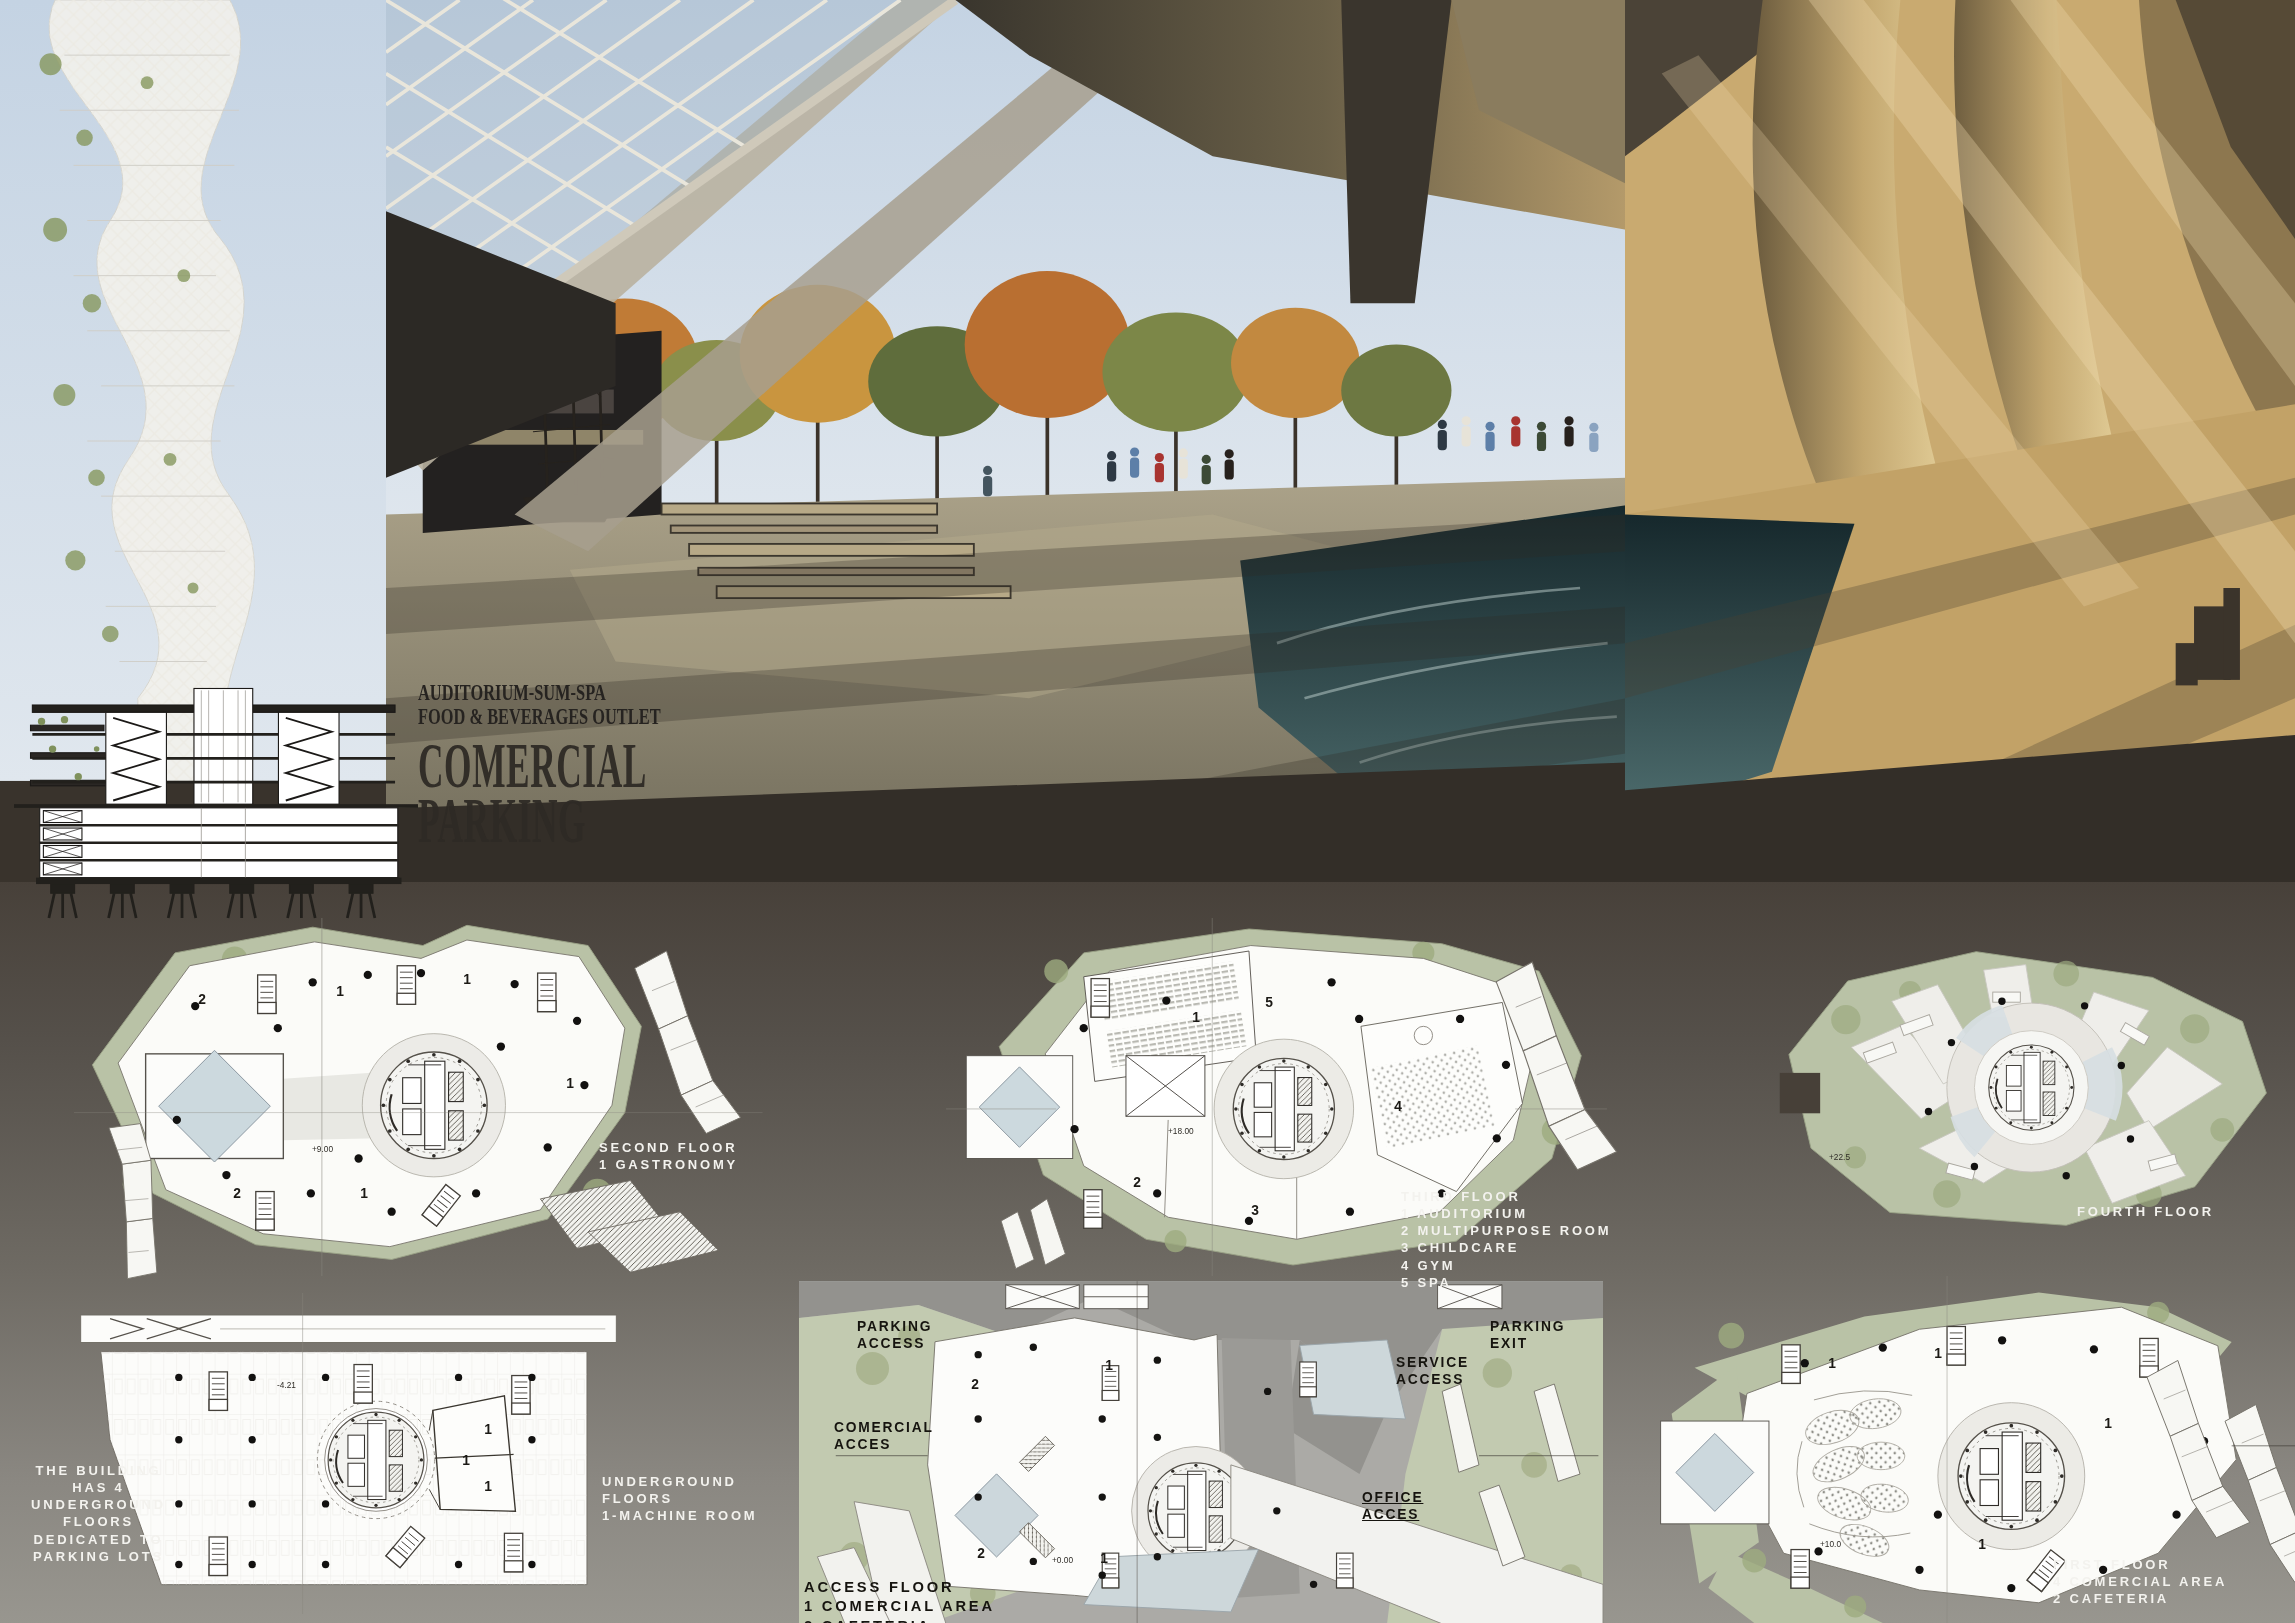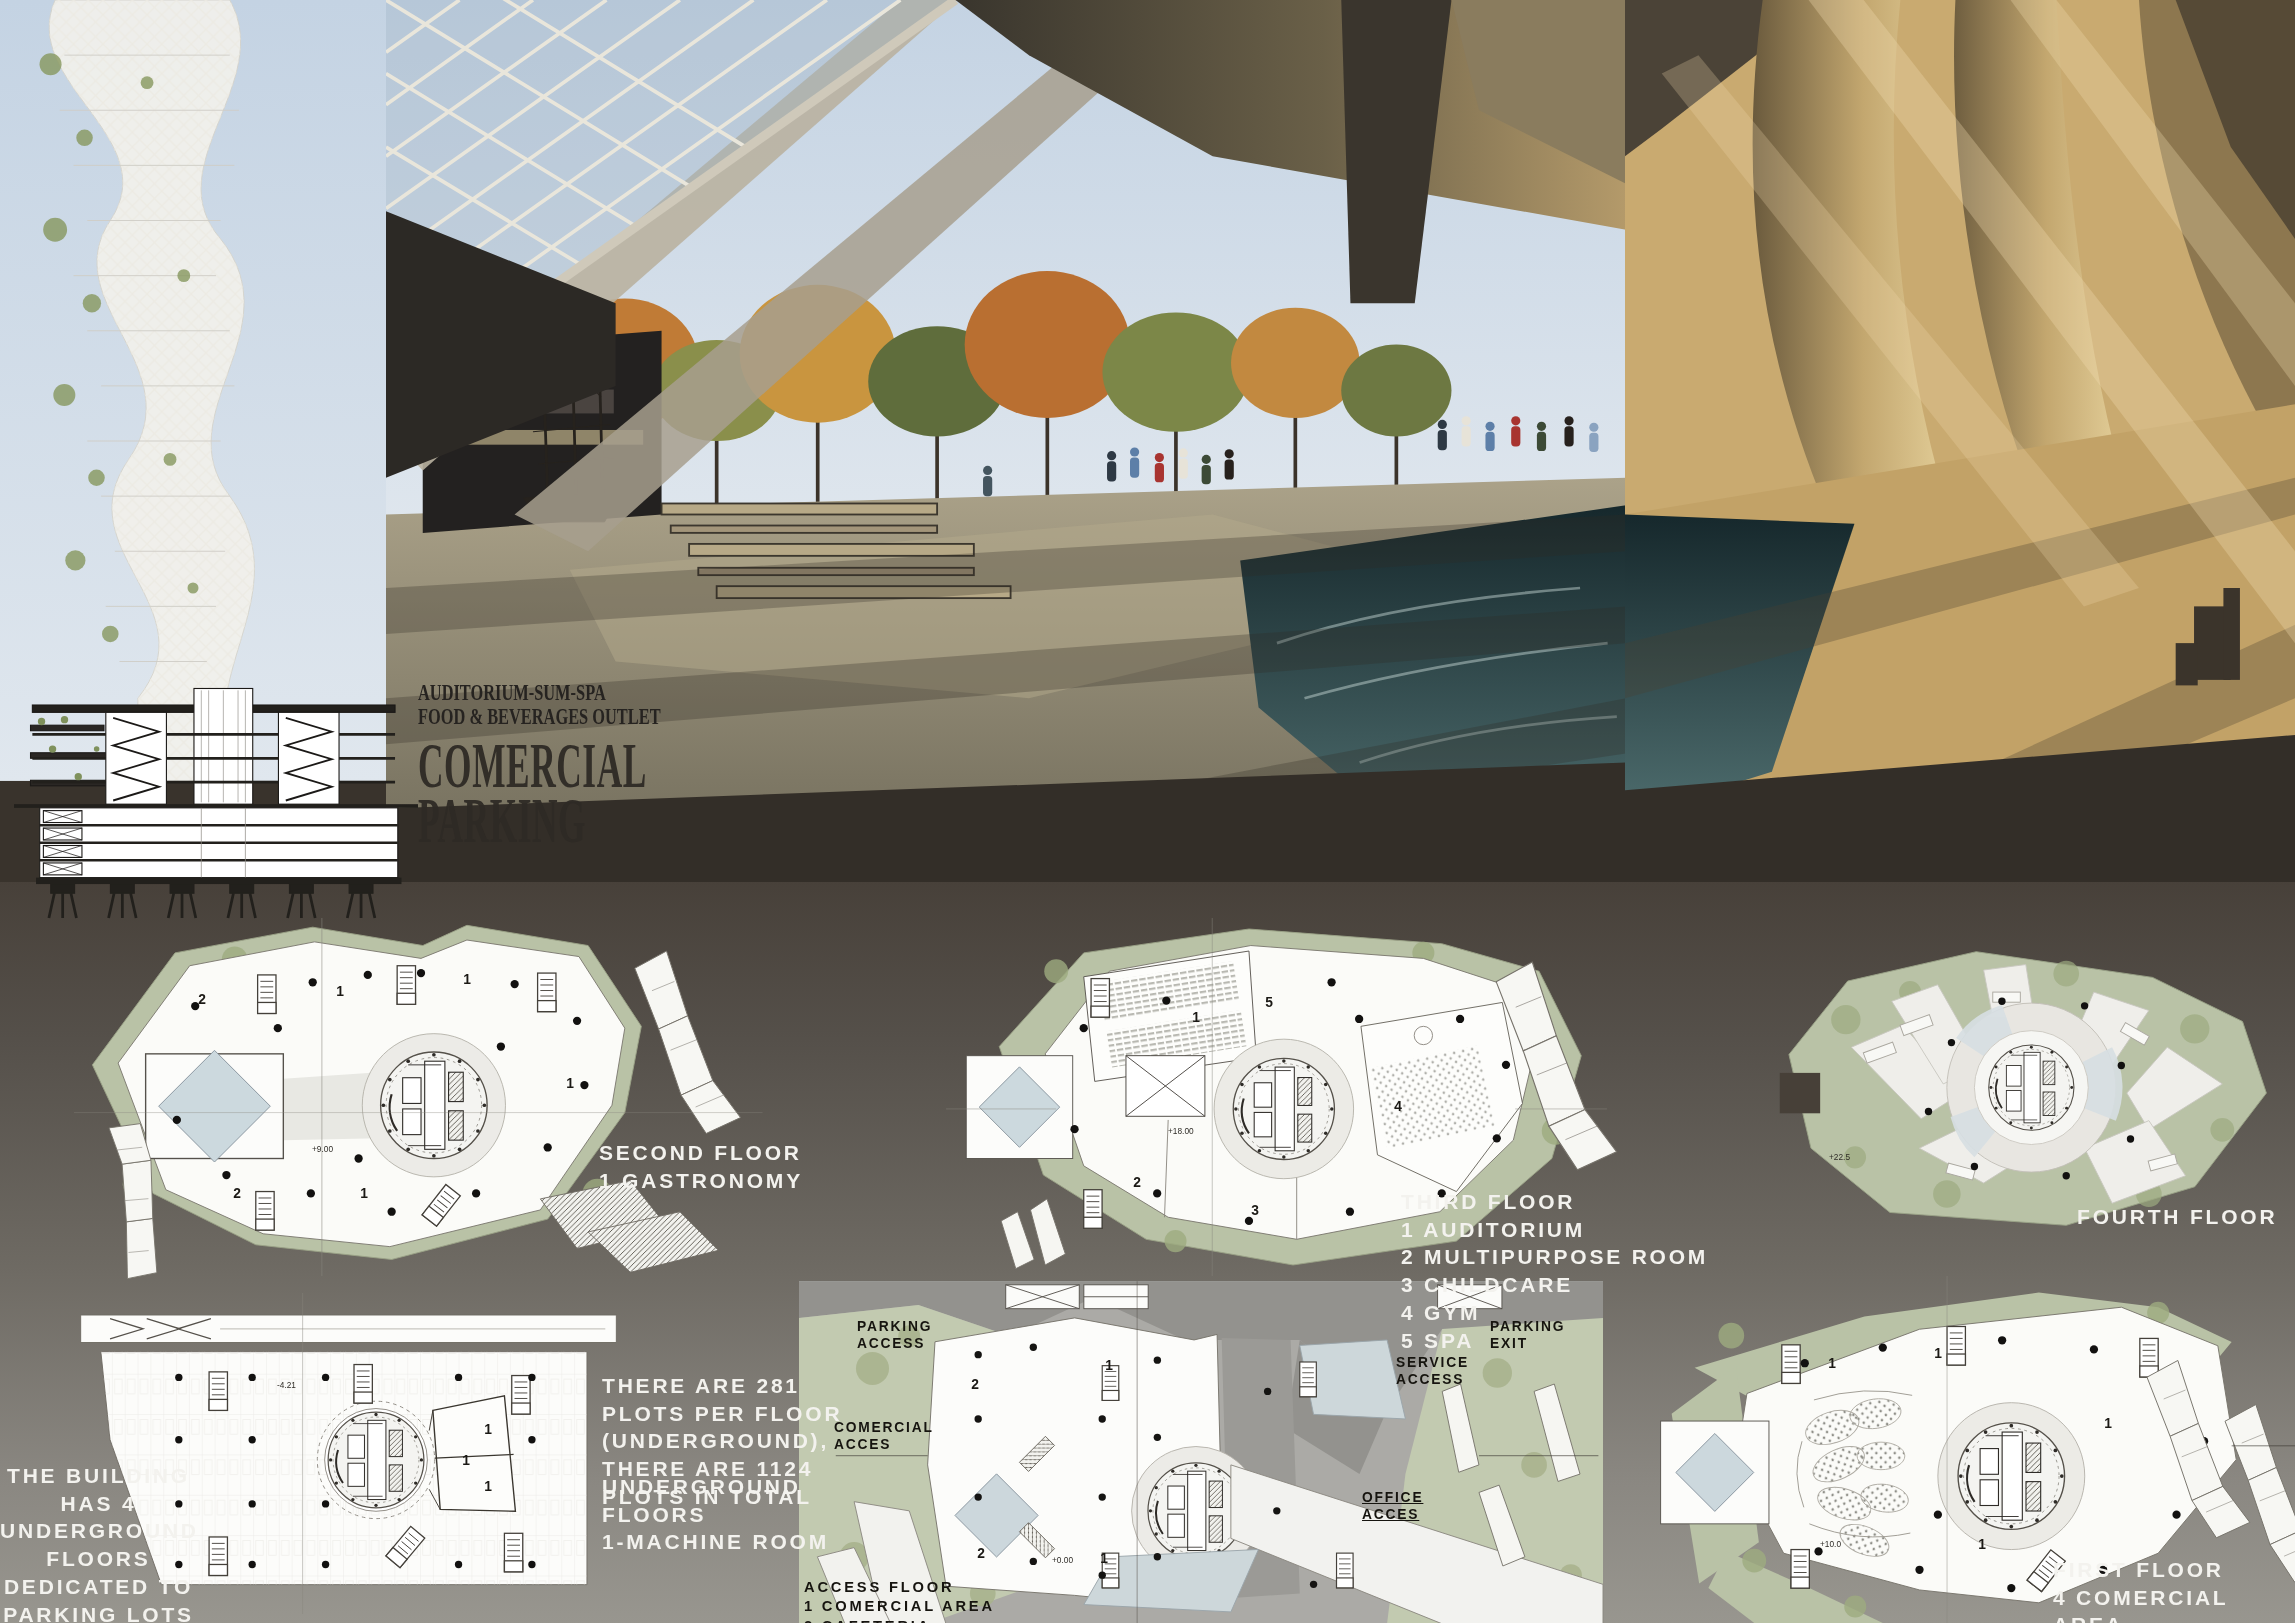--- a/index.html
+++ b/index.html
@@ -5,21 +5,21 @@
   html,body{margin:0;padding:0;background:#45403a;}
   .board{
     position:relative;width:2296px;height:1624px;overflow:hidden;
     background:linear-gradient(180deg,#3f3a35 0%,#474039 54%,#55504a 64%,#6e6a63 78%,#8a8781 91%,#98968f 100%);
     font-family:"Liberation Sans", sans-serif;
   }
   .abs{position:absolute;}
   .render{position:absolute;top:0;height:882px;}
   .render svg{display:block;width:100%;height:100%;}
   
-  .cap{position:absolute;color:#f3f2ee;font-weight:700;font-size:21px;letter-spacing:2.8px;line-height:1.32;white-space:pre-line;}
+  .cap{position:absolute;color:#f3f2ee;font-weight:700;font-size:13px;letter-spacing:2.8px;line-height:1.32;white-space:pre-line;}
   .cap.dark{color:#16140f;}
   .cap.center{text-align:center;}
   
   .title-block{position:absolute;left:418px;top:681px;color:#2b2722;font-family:Liberation Serif, serif;}
   .title-block .sub{font-weight:700;font-size:21px;letter-spacing:0;transform:scale(.78,1.05);transform-origin:left top;line-height:1.12;white-space:nowrap;color:#262320;}
   .title-block .big{font-weight:700;font-size:57px;line-height:.98;letter-spacing:0.9px;transform:scale(.62,1.12);transform-origin:left top;color:#2e2a25;opacity:.94;white-space:nowrap;}
   
   .plan{position:absolute;}
   .plan svg{display:block;width:100%;height:100%;overflow:visible;}
   .labels{position:absolute;left:0;top:0;width:100%;height:100%;pointer-events:none;}
@@ -736,23 +736,18 @@
 2 CAFETERIA</div>
   <div class="cap dark" style="left:804px;top:1578px;font-size:14.7px">ACCESS FLOOR
 1 COMERCIAL AREA
 2 CAFETERIA</div>
   <div class="cap center" style="left:0;top:1462px;width:197px">THE BUILDING
 HAS 4
 UNDERGROUND
 FLOORS
 DEDICATED TO
 PARKING LOTS</div>
-  <div class="cap" style="left:602px;top:1372px">THERE ARE 281
-PLOTS PER FLOOR
-(UNDERGROUND),
-THERE ARE 1124
-PLOTS IN TOTAL</div>
   <div class="cap" style="left:602px;top:1473px">UNDERGROUND
 FLOORS
 1-MACHINE ROOM</div>
 
 </div>
 
 
 </body></html>

